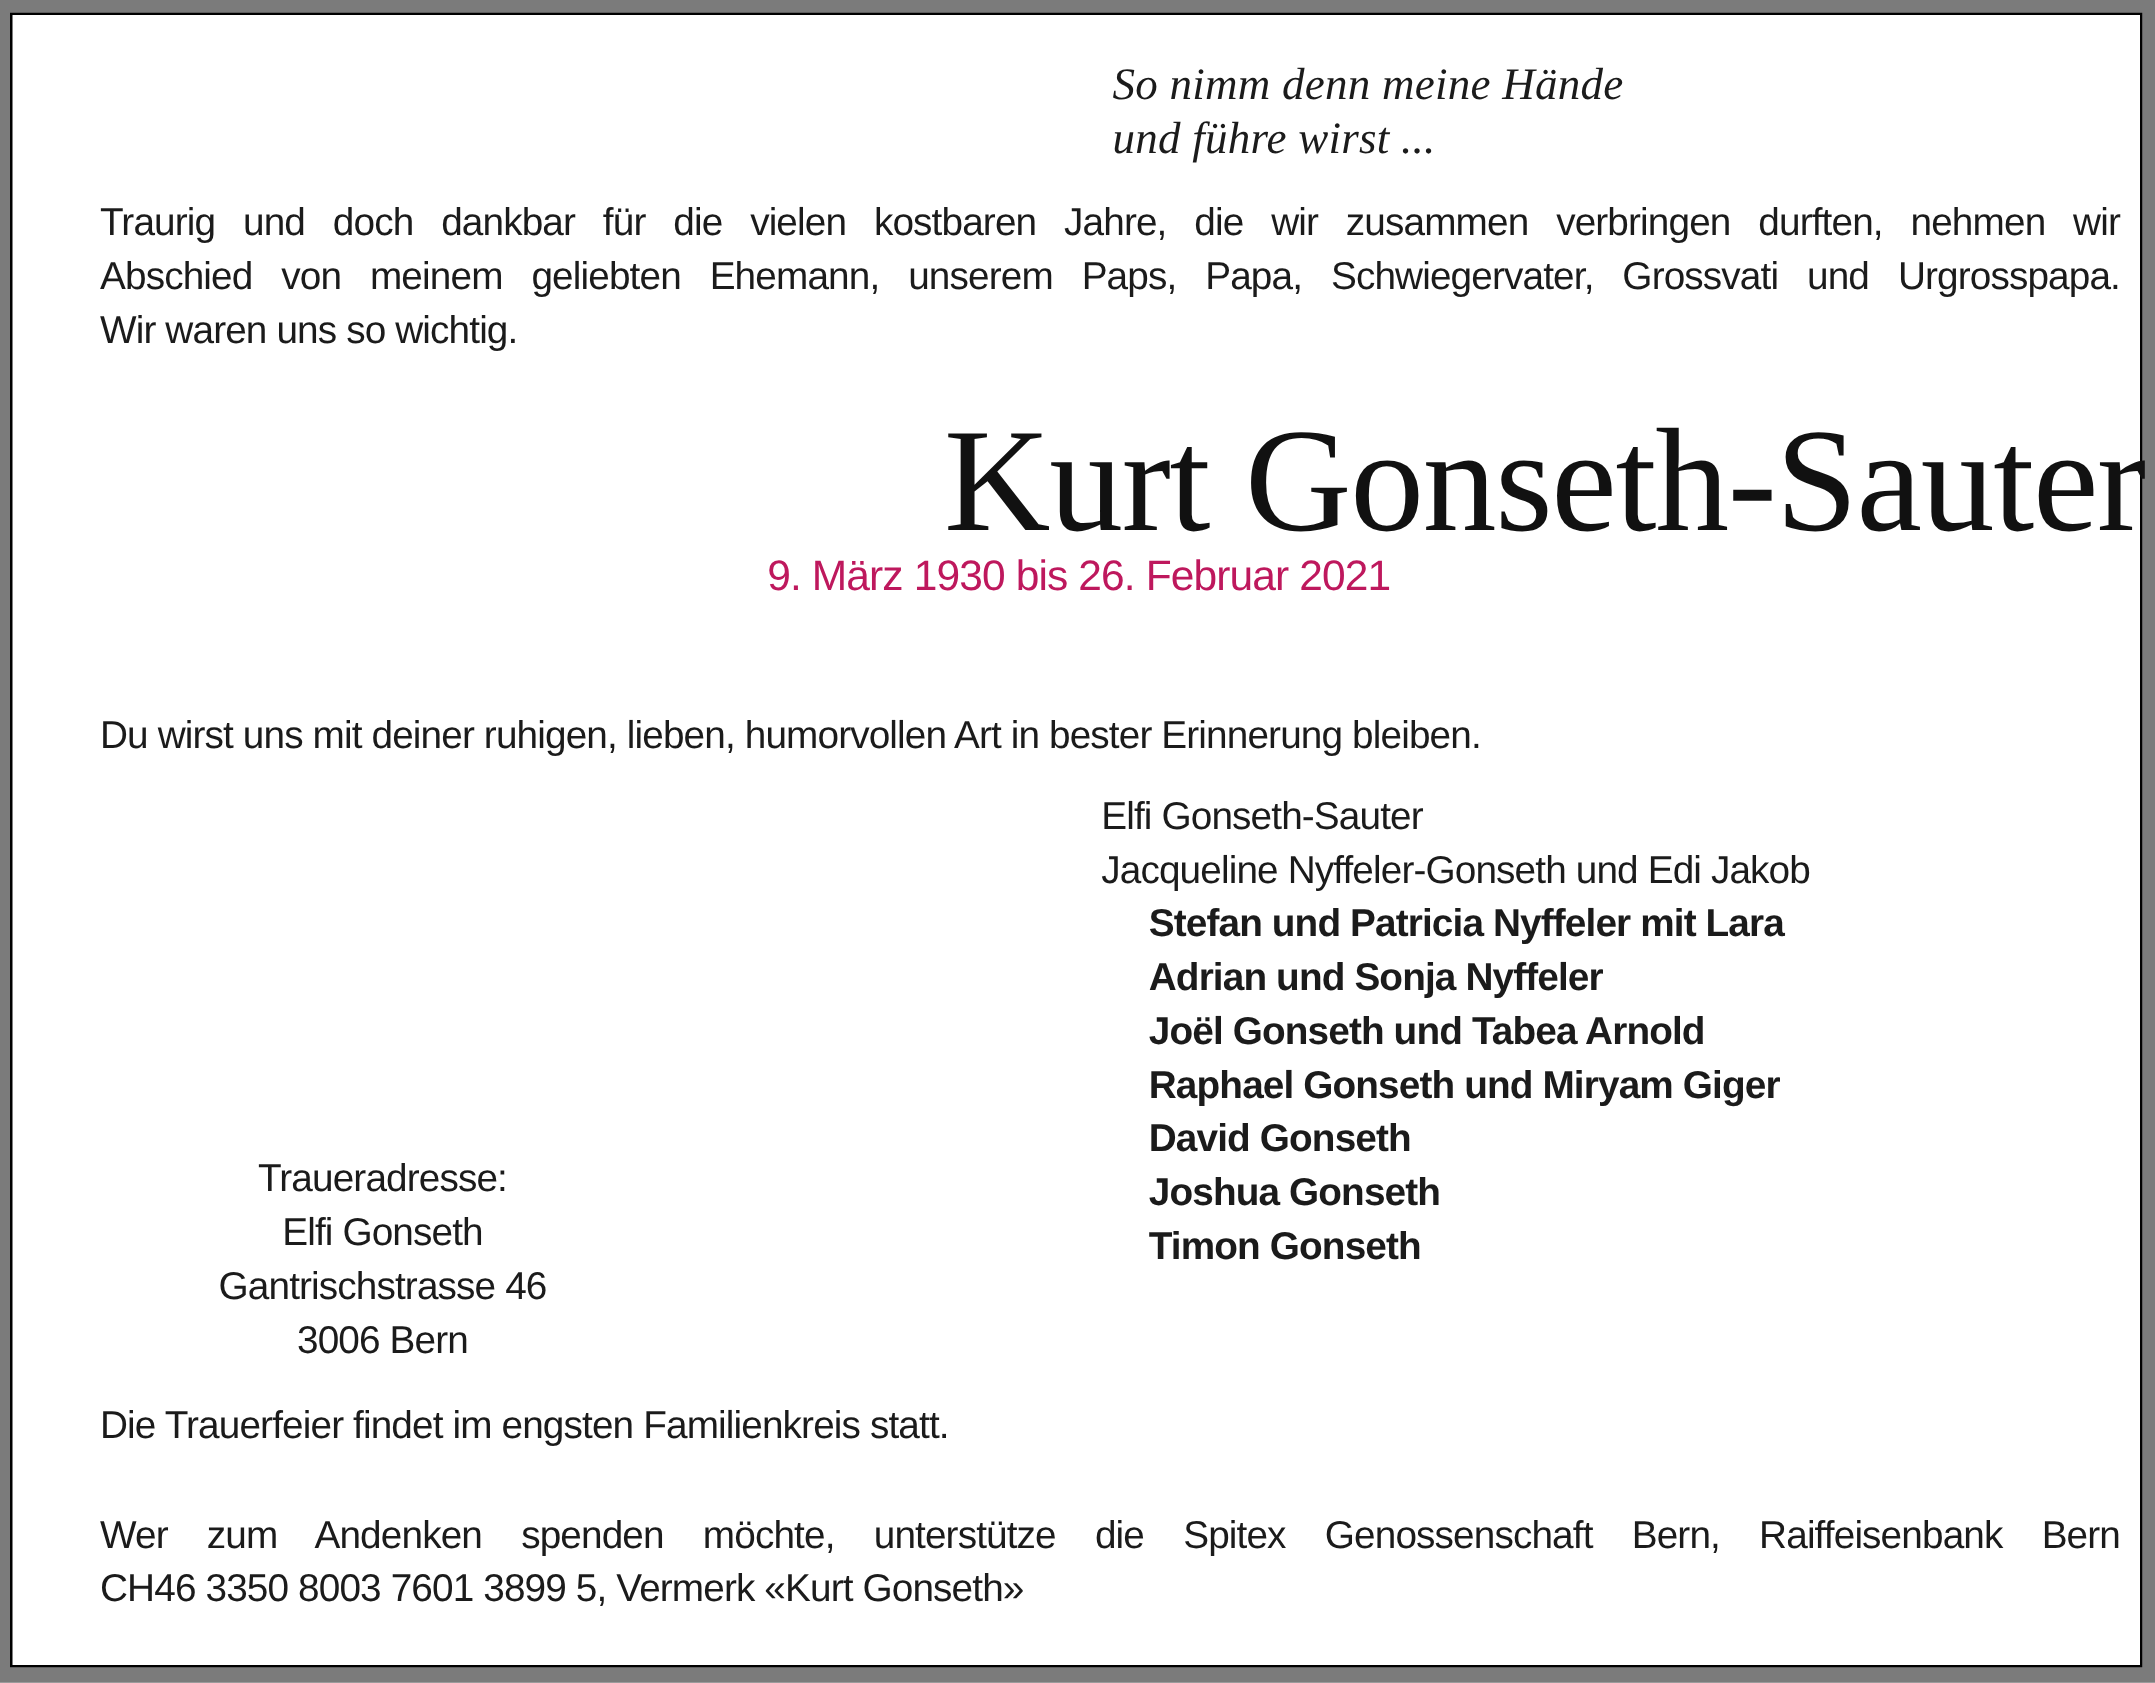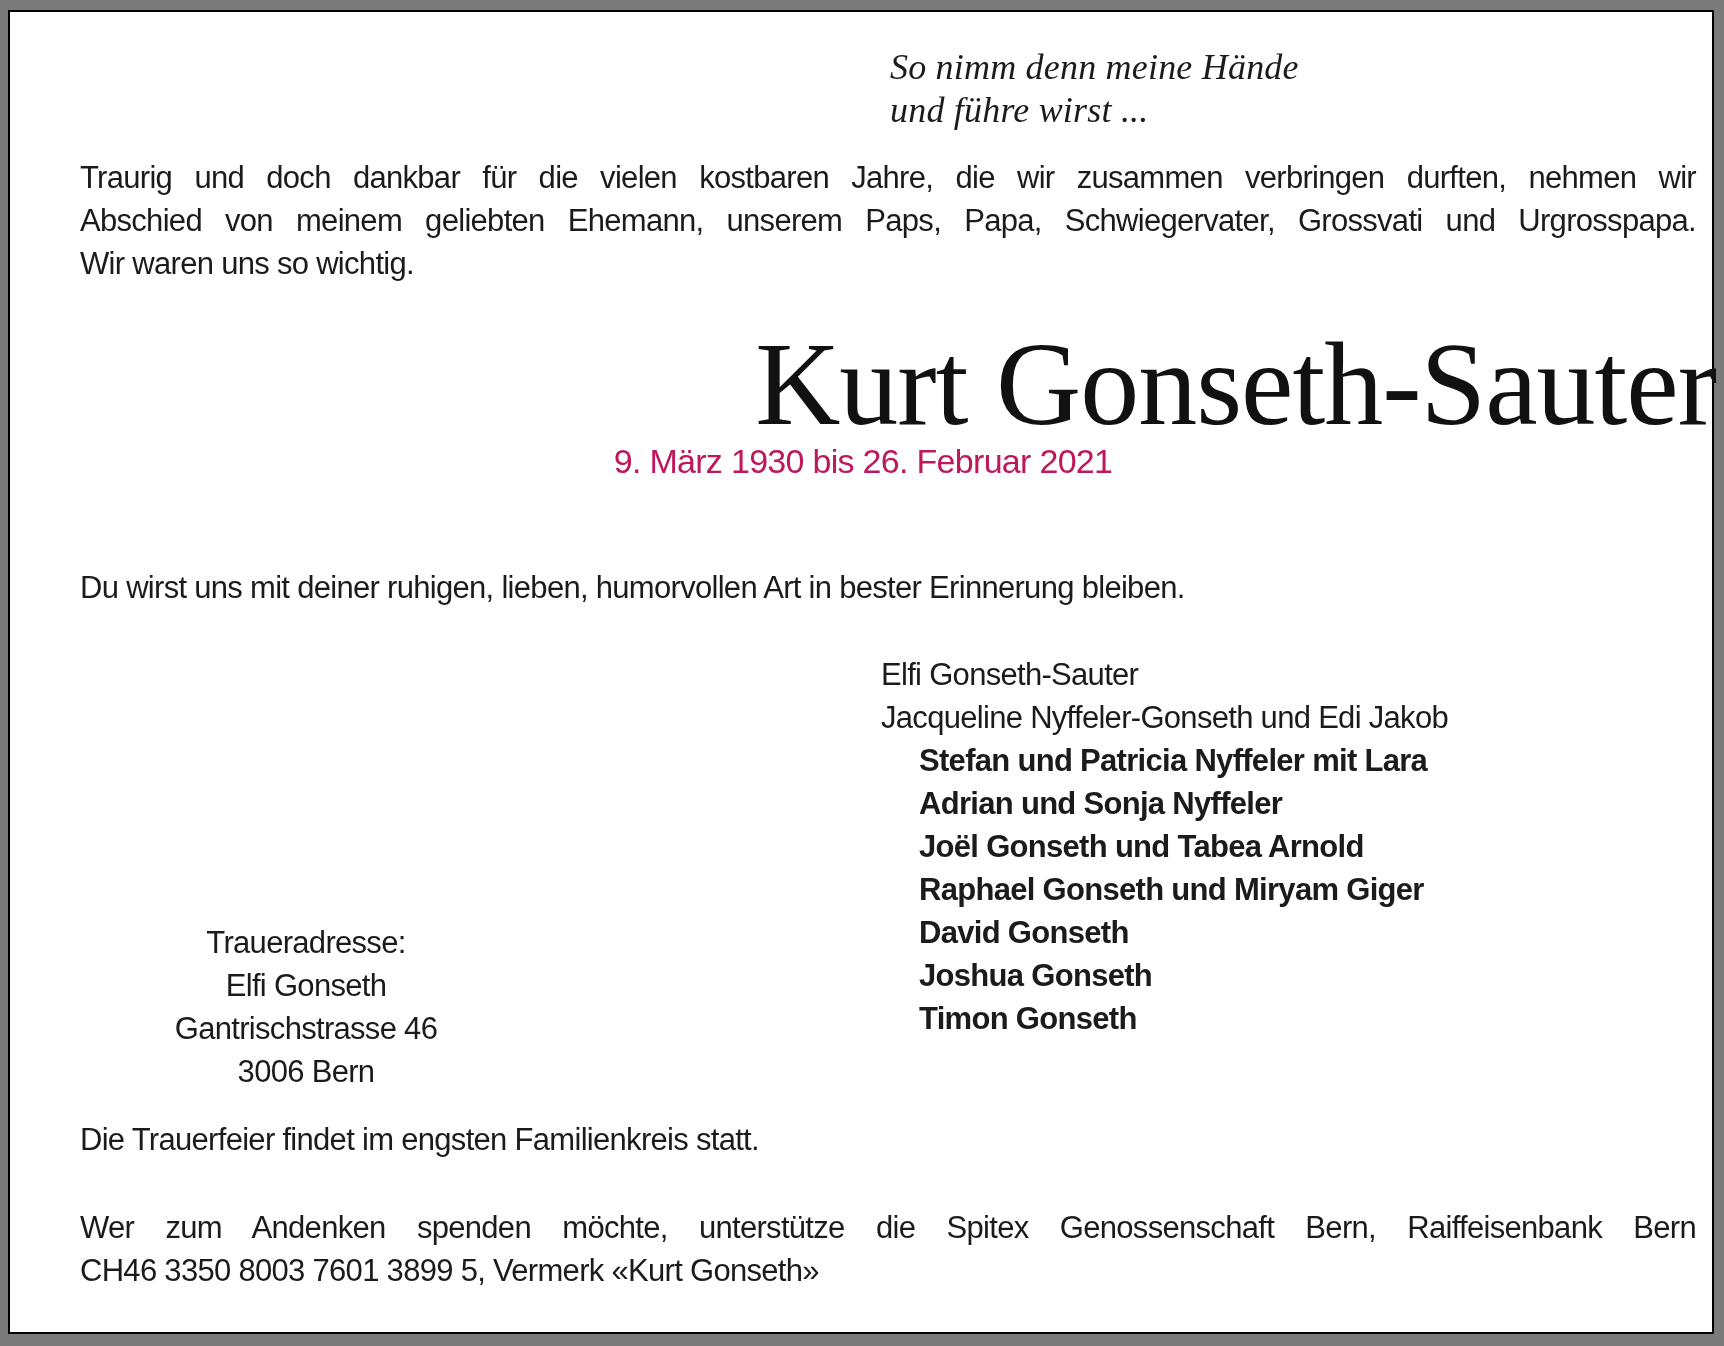--- a/index.html
+++ b/index.html
@@ -63,21 +63,21 @@
     left: 0px;
     top: 428px;
     width: 1706px;
     text-align: center;
     font-size: 34px;
     line-height: 43px;
     color: #be185d;
     letter-spacing: -0.7px;
   }
   .memory  { top: 554px; }
-  .family  { left: 871px; top: 641px; width: 760px; }
+  .family  { left: 871px; top: 619px; width: 760px; }
   .family .row { height: 43px; }
   .family .row.indent { padding-left: 38px; font-weight: bold; }
   .address { left: 46px; top: 909px; width: 500px; text-align: center; }
   .address .row { height: 43px; }
   .ceremony { top: 1106px; }
   .donation { top: 1194px; }
 </style>
 </head>
 <body>
 

